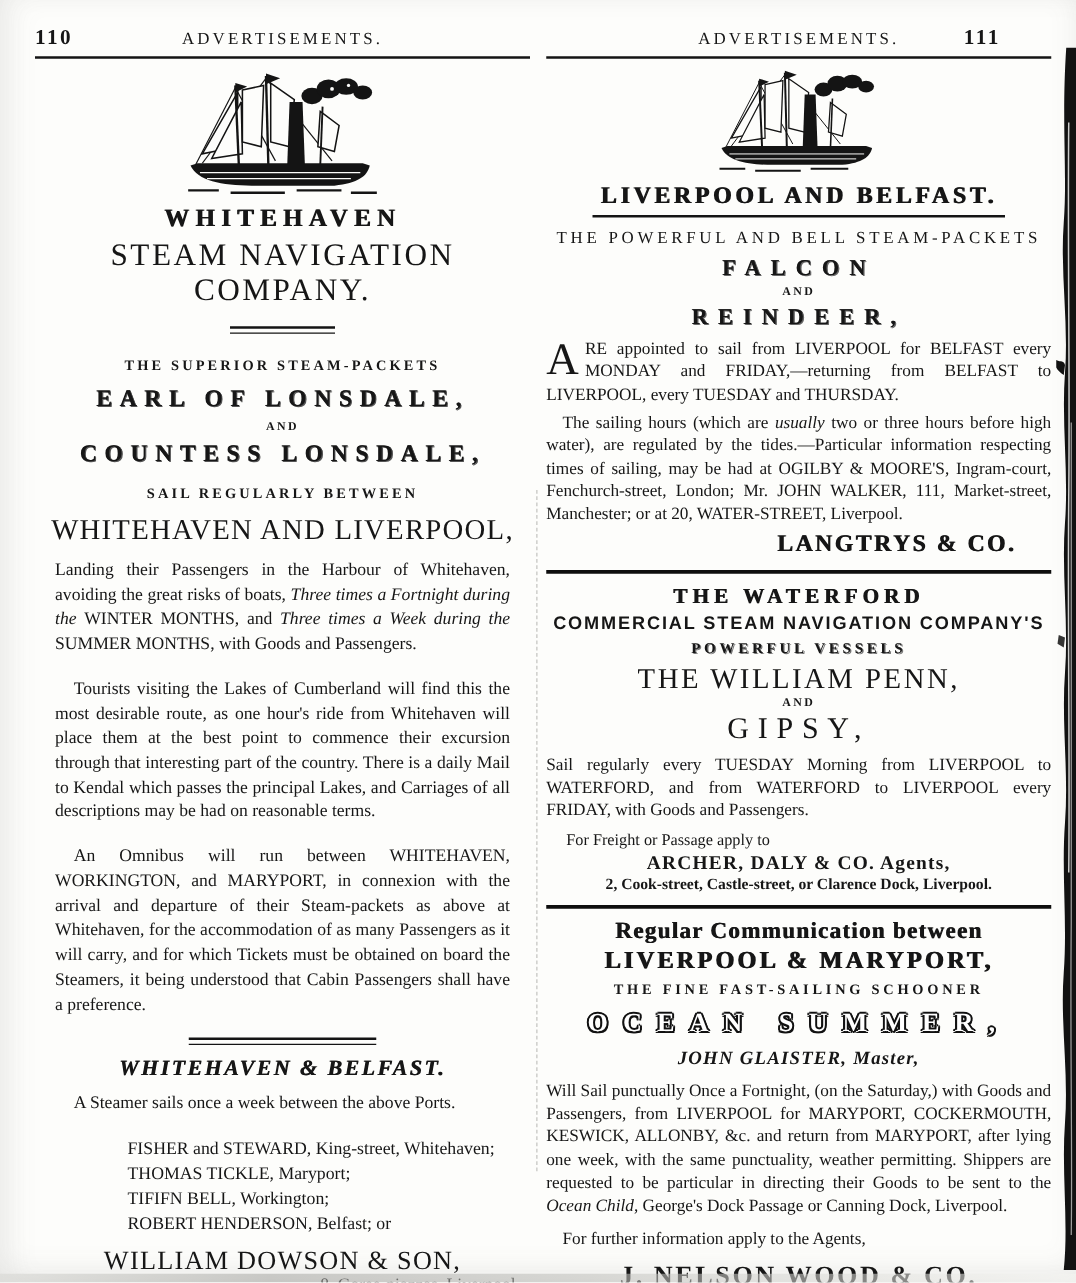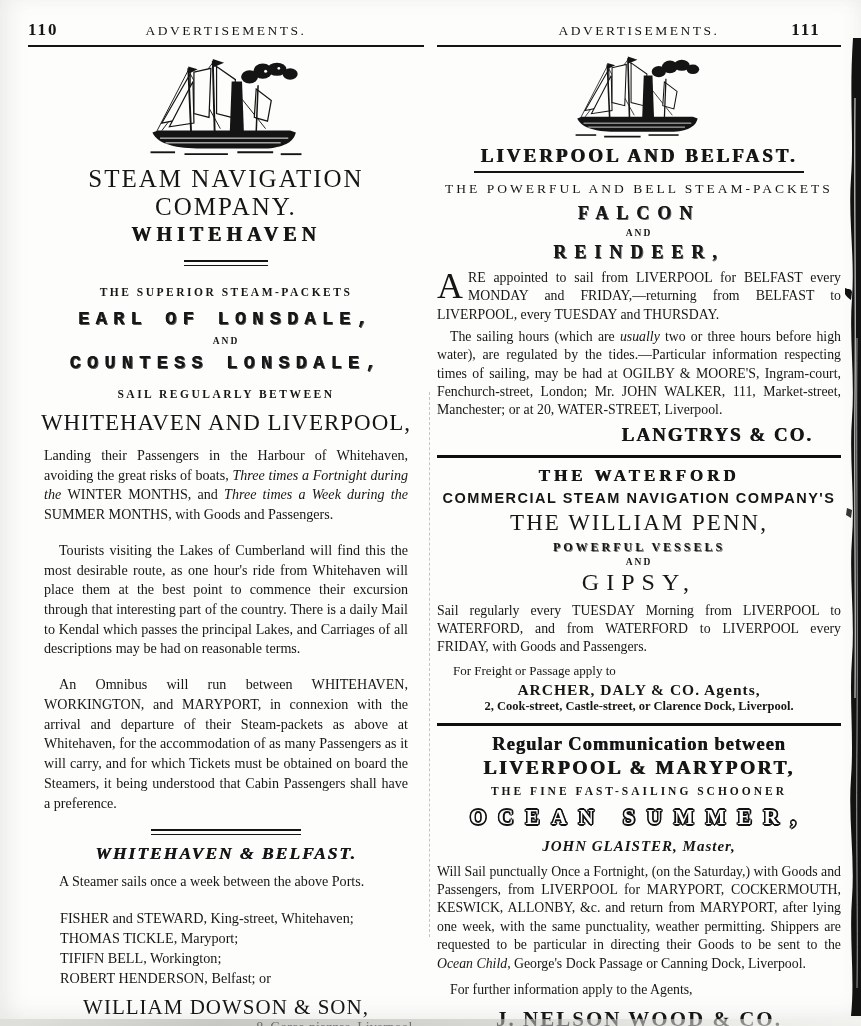--- a/index.html
+++ b/index.html
@@ -13,31 +13,31 @@
   .page.left{left:28px;width:396px;}
   .page.right{left:437px;width:404px;}
   .runhead{display:flex;align-items:baseline;}
   .pagenum{font-weight:bold;font-size:17px;letter-spacing:2px;width:70px;}
   .runtitle{flex:1;text-align:center;font-size:13.5px;letter-spacing:2.5px;}
   .headrule{border:0;border-top:2.5px solid #141414;margin:5px 0 0 0;}
   .shipwrap{text-align:center;margin-top:10px;}
   .center{text-align:center;}
   .display1{font-weight:bold;font-size:20px;letter-spacing:5px;text-shadow:.7px 0 0 currentColor;}
   .display2{font-size:25px;letter-spacing:2px;}
-  .ornate{font-weight:bold;font-size:19px;letter-spacing:6px;text-shadow:.9px .9px 0 #555, .5px 0 0 currentColor;font-family:Liberation Mono, monospace;}
+  .ornate{font-weight:bold;font-size:19px;letter-spacing:6px;text-shadow:.9px .9px 0 #555, .5px 0 0 currentColor;}
   .tinyand{font-weight:bold;font-size:9.5px;letter-spacing:2px;}
   .smallcapline{font-weight:bold;font-size:11.5px;letter-spacing:2.5px;}
   .routeline{font-size:23px;letter-spacing:1px;}
   .body-p{font-size:14.1px;line-height:1.40;text-align:justify;margin:16px;}
   .body-p.indent{text-indent:15px;}
   .it{font-style:italic;}
   .divider-sm{width:84px;height:3px;border-top:2px solid #141414;border-bottom:1px solid #141414;margin:14px auto 0;}
   .divider-md{width:150px;height:3px;border-top:2px solid #141414;border-bottom:1px solid #141414;margin:15px auto 0;}
   .belfast-head{font-weight:bold;font-style:italic;font-size:17.5px;letter-spacing:2px;text-shadow:.5px 0 0 currentColor;}
-  .agents{margin:2px 0 0 32px;font-size:14.2px;line-height:1.42;}
+  .agents{margin:2px 0 0 74px;font-size:14.2px;line-height:1.42;}
   .dowson{font-size:21px;letter-spacing:1px;}
   .addr-right{text-align:right;font-size:14px;padding-right:8px;}
   
   .adtitle{font-weight:bold;font-size:19px;letter-spacing:3px;text-shadow:.8px 0 0 currentColor;}
   .title-underline{width:330px;border-top:2px solid #141414;margin:4px auto 0;}
   .subtitle{font-size:13.5px;letter-spacing:3px;}
   .vessel-ornate{font-weight:bold;font-size:18px;letter-spacing:8px;text-shadow:1px 1px 0 #666,.5px 0 0 currentColor;}
   .rbody{font-size:13.8px;line-height:1.33;text-align:justify;margin:0;}
   .rbody.indent{text-indent:13px;}
   .dropcap{float:left;font-size:36px;line-height:.78;padding:3px 5px 0 0;}
@@ -109,22 +109,22 @@
         <path d="M20,91 L142,91" stroke="#fdfdfb" stroke-width="1"></path>
         <g stroke="#141414" stroke-width="2">
           <line x1="4" y1="101" x2="30" y2="101"></line>
             <line x1="40" y1="103" x2="86" y2="103"></line>
           <line x1="96" y1="101" x2="134" y2="101"></line>
             <line x1="142" y1="103" x2="164" y2="103"></line>
         </g>
       </svg>
     </div>
 
+    <div class="center display1 mt2">WHITEHAVEN</div>
     <div class="center display2 mt4">STEAM NAVIGATION COMPANY.</div>
-    <div class="center display1 mt2">WHITEHAVEN</div>
     <div class="divider-sm"></div>
 
     <div class="center smallcapline mt20">THE SUPERIOR STEAM-PACKETS</div>
     <div class="center ornate mt10">EARL OF LONSDALE,</div>
     <div class="center tinyand mt6">AND</div>
     <div class="center ornate mt6">COUNTESS LONSDALE,</div>
     <div class="center smallcapline mt14">SAIL REGULARLY BETWEEN</div>
     <div class="center routeline mt10">WHITEHAVEN AND LIVERPOOL,</div>
 
     <p class="body-p mt10"><span>Landing their Passengers in the Harbour of Whitehaven, avoiding the great risks of boats, </span><span class="it">Three times a Fortnight during the </span><span>WINTER MONTHS, and </span><span class="it">Three times a Week during the </span><span>SUMMER MONTHS, with Goods and Passengers.</span></p>
@@ -143,21 +143,21 @@
     <div class="center dowson mt6">WILLIAM DOWSON &amp; SON,</div>
     <div class="addr-right">8, Goree-piazzas, Liverpool,</div>
     <p class="body-p mt4">All of whom will be glad to give any further information, by an immediate reply to any inquiries addressed to them.</p>
 
   </div>
 
   <div class="page right">
     <div class="runhead">
       <span class="pagenum"></span>
       <span class="runtitle">ADVERTISEMENTS.</span>
-      <span class="pagenum" style="text-align:center;">111</span>
+      <span class="pagenum" style="text-align:left;">111</span>
     </div>
     <div class="headrule"></div>
 
     <div class="shipwrap" style="margin-top:8px;">
       <svg width="150" height="84" viewBox="0 0 168 106">
         <g stroke="#141414" fill="none" stroke-width="1">
           <line x1="44" y1="14" x2="10" y2="80"></line>
             <line x1="70" y1="6" x2="126" y2="76"></line>
           <line x1="70" y1="6" x2="16" y2="78"></line>
             <line x1="44" y1="14" x2="78" y2="76"></line>
@@ -196,22 +196,22 @@
     <div class="center vessel-ornate mt4">REINDEER,</div>
 
     <p class="rbody mt6"><span class="dropcap">A</span><span>RE appointed to sail from LIVERPOOL for BELFAST every MONDAY and FRIDAY,—returning from BELFAST to LIVERPOOL, every TUESDAY and THURSDAY.</span></p>
     <p class="rbody indent mt4" style="clear:both;"><span>The sailing hours (which are </span><span class="it">usually</span><span> two or three hours before high water), are regulated by the tides.—Particular information respecting times of sailing, may be had at OGILBY &amp; MOORE'S, Ingram-court, Fenchurch-street, London; Mr. JOHN WALKER, 111, Market-street, Manchester; or at 20, WATER-STREET, Liverpool.</span></p>
     <div class="langtrys mt4">LANGTRYS &amp; CO.</div>
 
     <div class="thickrule"></div>
 
     <div class="center waterford1 mt8">THE WATERFORD</div>
     <div class="center waterford2 mt4">COMMERCIAL STEAM NAVIGATION COMPANY'S</div>
+    <div class="center powerful mt4">POWERFUL VESSELS</div>
     <div class="center penn mt4">THE WILLIAM PENN,</div>
-    <div class="center powerful mt4">POWERFUL VESSELS</div>
     <div class="center tinyand mt2">AND</div>
     <div class="center gipsy mt2">GIPSY,</div>
     <p class="rbody mt6">Sail regularly every TUESDAY Morning from LIVERPOOL to WATERFORD, and from WATERFORD to LIVERPOOL every FRIDAY, with Goods and Passengers.</p>
     <div class="applyline mt6">For Freight or Passage apply to</div>
     <div class="center archer mt2">ARCHER, DALY &amp; CO. Agents,</div>
     <div class="center archaddr">2, Cook-street, Castle-street, or Clarence Dock, Liverpool.</div>
 
     <div class="thickrule"></div>
 
     <div class="center blackletter mt8">Regular Communication between</div>

